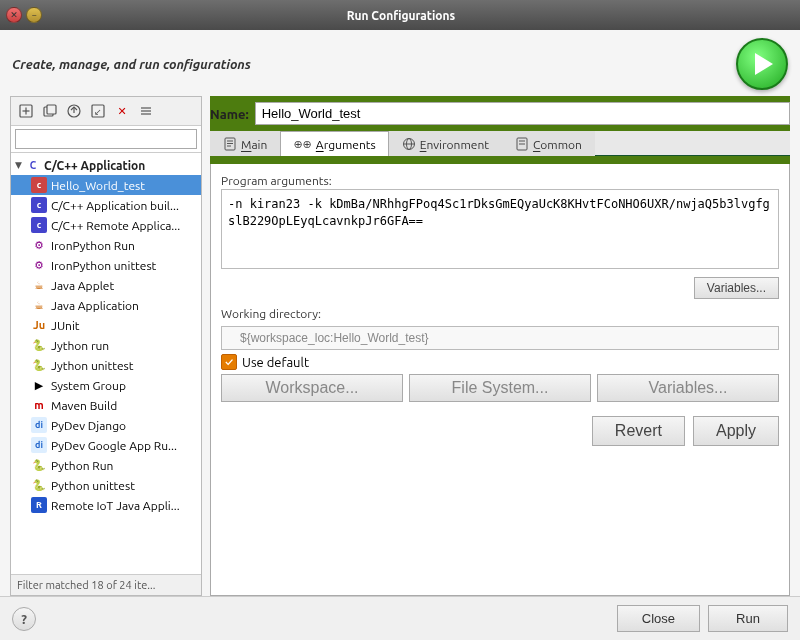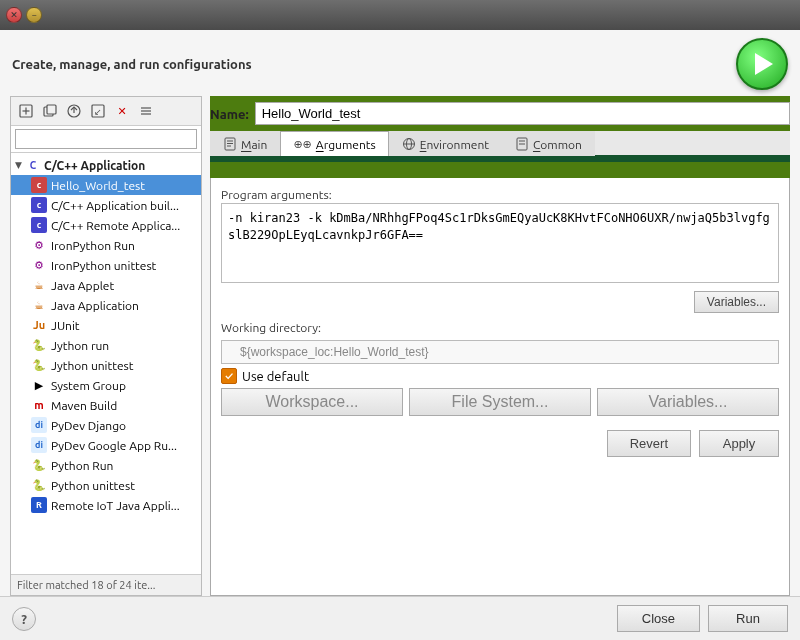--- a/index.html
+++ b/index.html
@@ -58,20 +58,21 @@
 
     
     .dialog-header {
       padding: 8px 12px 6px;
       font-size: 13px;
       font-weight: bold;
       color: #333;
       display: flex;
       align-items: center;
       justify-content: space-between;
+      font-style: italic;
     }
     .run-button-big {
       width: 52px;
       height: 52px;
       background: radial-gradient(circle at 40% 35%, #80ff80, #20a820);
       border-radius: 50%;
       display: flex;
       align-items: center;
       justify-content: center;
       cursor: pointer;
@@ -210,23 +211,23 @@
       flex: 1;
       border: 1px solid #aaa;
       padding: 3px 6px;
       font-size: 13px;
       background: #fff;
     }
 
     
     .tabs {
       display: flex;
-      border-bottom: 7px solid #14532d;
+      border-bottom: 1px solid #14532d;
       background: #e8e8e8;
-      margin-bottom: 16px;
+      margin-bottom: 8px;
     }
     .tab {
       padding: 5px 12px;
       font-size: 12px;
       cursor: pointer;
       border: 1px solid transparent;
       border-bottom: none;
       margin-bottom: -1px;
       display: flex;
       align-items: center;
@@ -333,21 +334,21 @@
 
     
     .action-row {
       display: flex;
       justify-content: flex-end;
       gap: 8px;
       padding: 6px 0 0;
     }
     .action-btn {
       padding: 5px 22px;
-      font-size: 13px;
+      font-size: 16px;
       border: 1px solid #aaa;
       background: linear-gradient(to bottom, #f5f5f5, #e0e0e0);
       cursor: pointer;
       color: #444;
       min-width: 80px;
     }
 
     
     .bottom-bar {
       display: flex;
@@ -390,20 +391,21 @@
     .icon-cpp { color: #4444cc; font-weight: bold; font-size: 10px; }
   </style>
 </head>
 <body>
 
 <div class="titlebar">
   <div class="titlebar-buttons">
     <div class="tb-btn close">✕</div>
     <div class="tb-btn min">−</div>
   </div>
+  <div class="titlebar-title">Run Configurations</div>
 </div>
 
 <div class="dialog">
 
   <div class="dialog-header">
     <span>Create, manage, and run configurations</span>
     <div class="run-button-big" title="Run"></div>
   </div>
 
   <div class="content">

